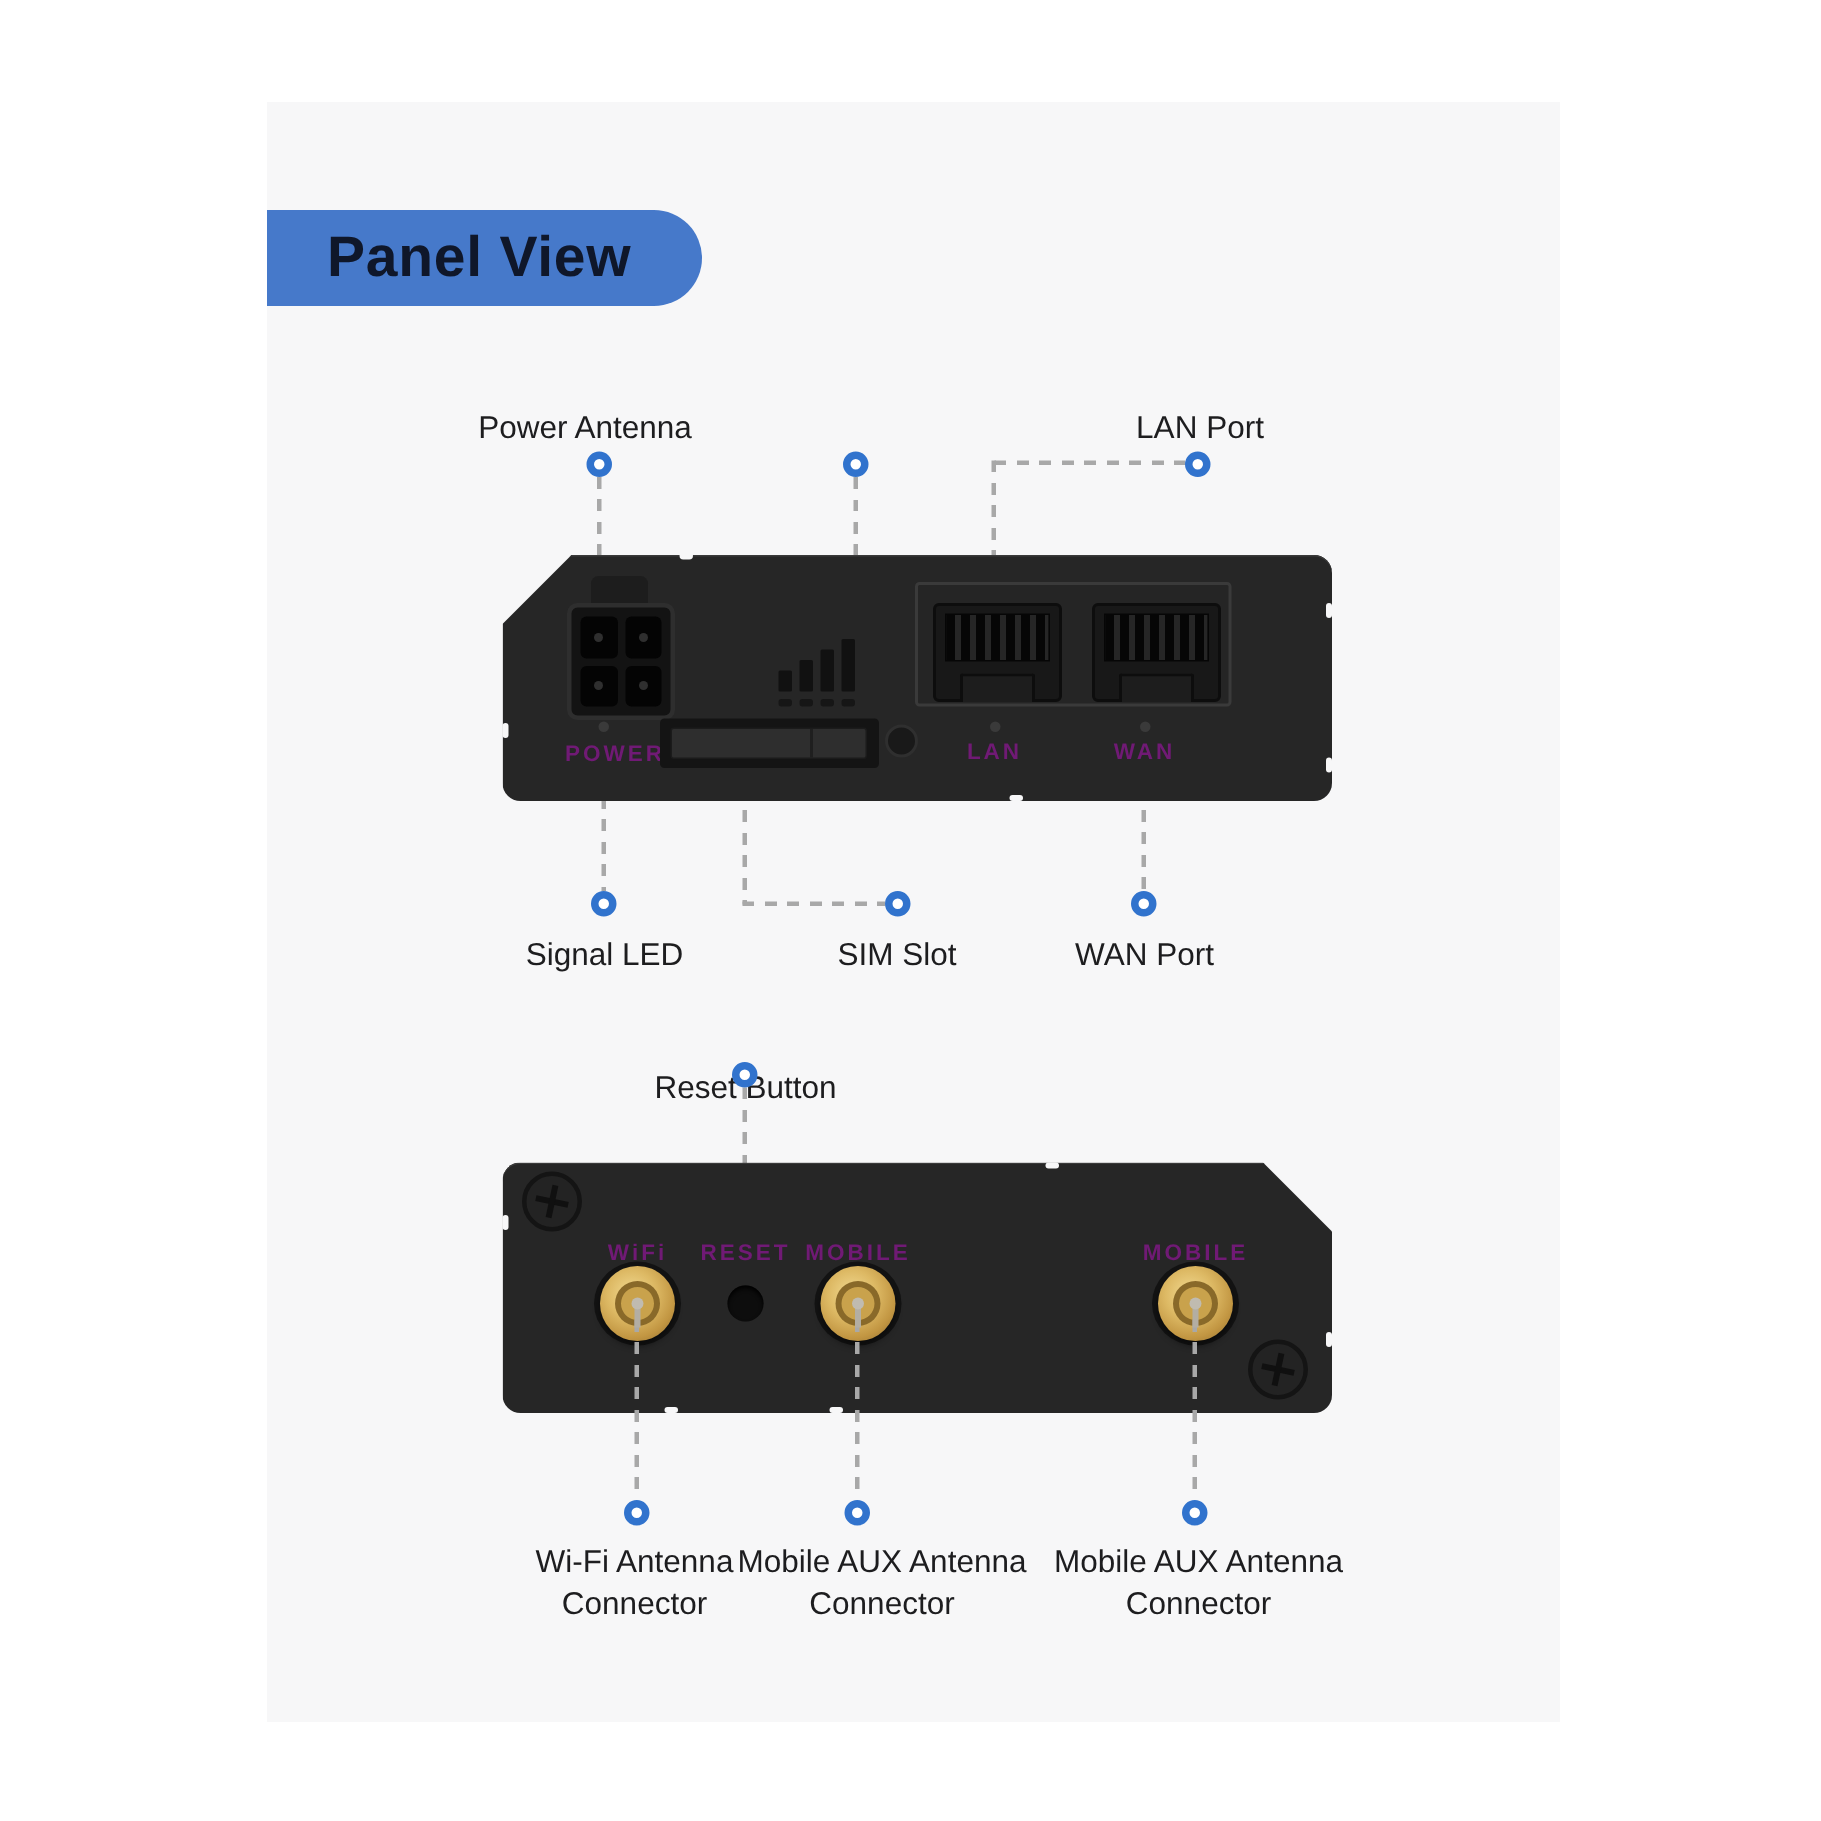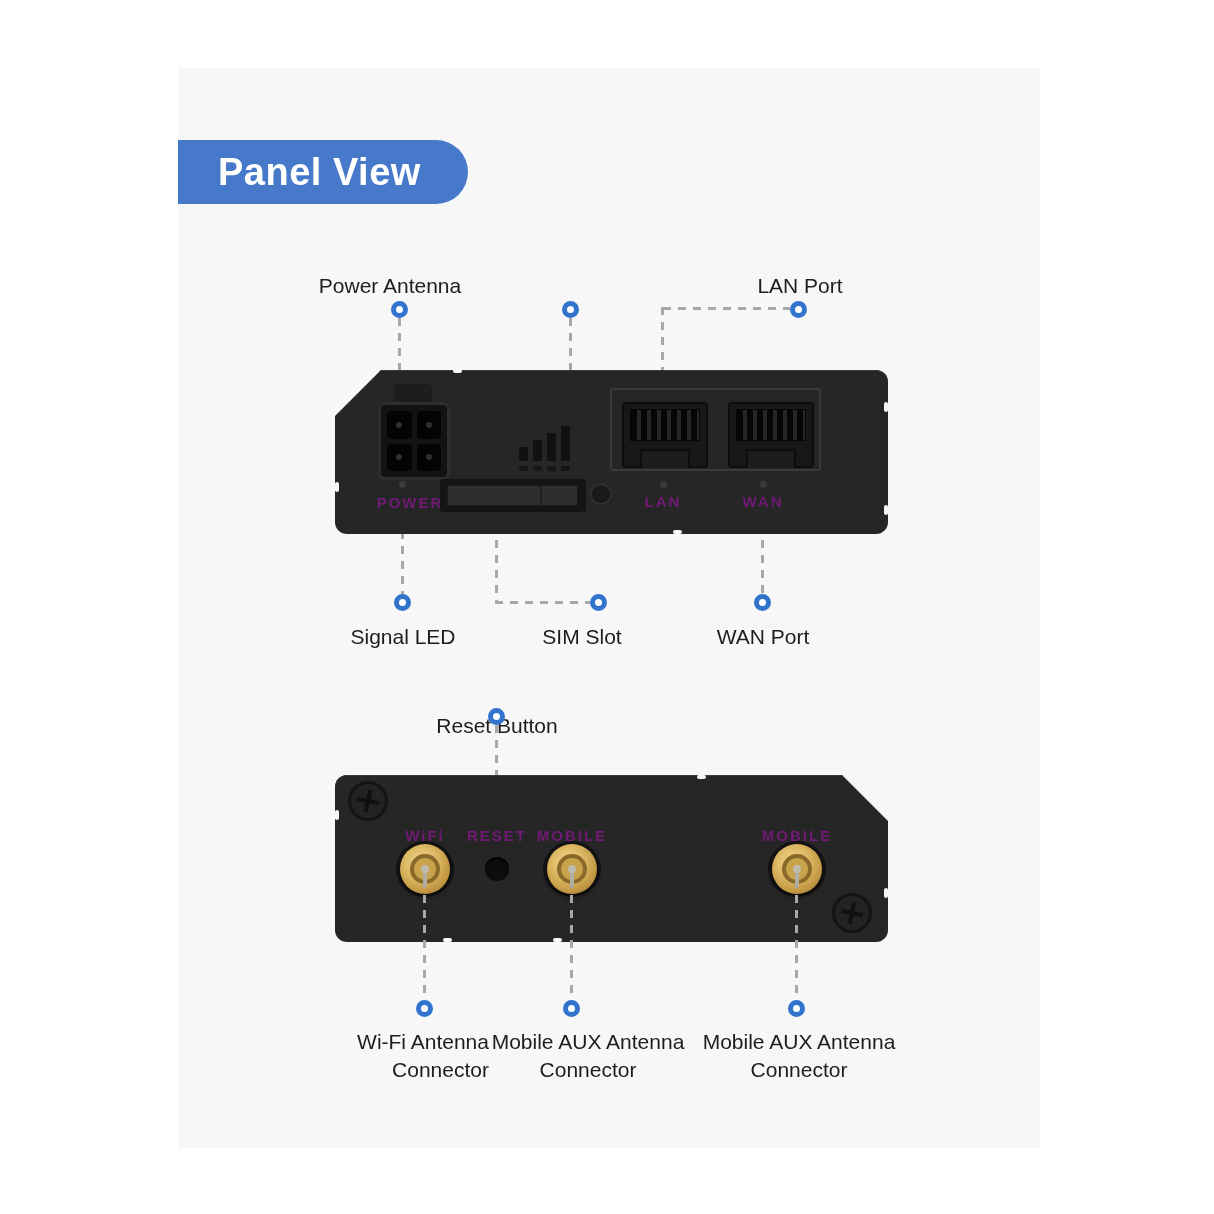--- a/index.html
+++ b/index.html
@@ -8,21 +8,21 @@
     font-family:"Liberation Sans", sans-serif; overflow:hidden;
   }
   #content { position:absolute; left:178px; top:68px; width:862px; height:1080px; background:#f7f7f8; }
 
   
   .badge {
     position:absolute; left:178px; top:140px; width:290px; height:64px;
     background:#4679ca; border-radius:0 32px 32px 0;
     display:flex; align-items:center; padding-left:40px; box-sizing:border-box;
   }
-  .badge span { color:#ffffff; font-size:38px; font-weight:bold; letter-spacing:.5px; }
+  .badge span { color:#0f172a; font-size:38px; font-weight:bold; letter-spacing:.5px; }
 
   
   .lbl { position:absolute; transform:translateX(-50%); white-space:nowrap;
          color:#1d1d1f; font-size:21px; line-height:28px; font-weight:500; text-align:center; }
 
   
   .vdash { position:absolute; width:3px;
            background:repeating-linear-gradient(180deg,#a8a8a8 0 8px,transparent 8px 15px); }
   .hdash { position:absolute; height:3px;
            background:repeating-linear-gradient(90deg,#a8a8a8 0 8px,transparent 8px 15px); }
@@ -171,21 +171,21 @@
   </div>
   <div class="led" style="left:660px; top:481px;"></div>
   <div class="led" style="left:760px; top:481px;"></div>
   <div class="devtxt" style="left:663px; top:493px;">LAN</div>
   <div class="devtxt" style="left:763px; top:493px;">WAN</div>
 
   <div class="marker" style="left:394px; top:594px;"></div>
   <div class="marker" style="left:590px; top:594px;"></div>
   <div class="marker" style="left:754px; top:594px;"></div>
   <div class="lbl" style="left:403px; top:623px;">Signal LED</div>
-  <div class="lbl" style="left:582px; top:623px;">SIM Slot</div>
+  <div class="lbl" style="left:598px; top:623px;">SIM Slot</div>
   <div class="lbl" style="left:763px; top:623px;">WAN Port</div>
 
   <div class="lbl" style="left:497px; top:676px;margin-top:36px;">Reset Button</div>
   <div class="marker" style="left:488px; top:708px;"></div>
   <div class="vdash" style="left:495px; top:725px; height:138px;"></div>
 
   <div class="panel panel-bottom"></div>
 
   <div class="notch" style="left:335px; top:810px; width:4px; height:10px;"></div>
   <div class="notch" style="left:697px; top:775px; width:9px; height:4px;"></div>
@@ -228,21 +228,21 @@
     <div class="sma-pin"></div>
   </div>
 
   <div class="vdash" style="left:423px; top:880px; height:120px;"></div>
   <div class="vdash" style="left:570px; top:880px; height:120px;"></div>
   <div class="vdash" style="left:795px; top:880px; height:120px;"></div>
   <div class="marker" style="left:416px; top:1000px;"></div>
   <div class="marker" style="left:563px; top:1000px;"></div>
   <div class="marker" style="left:788px; top:1000px;"></div>
 
-  <div class="lbl" style="left:423px; top:1028px;text-align:right;">
+  <div class="lbl" style="left:423px; top:1028px;">
     <div>Wi-Fi Antenna</div>
     <div>Connector</div>
   </div>
   <div class="lbl" style="left:588px; top:1028px;">
     <div>Mobile AUX Antenna</div>
     <div>Connector</div>
   </div>
   <div class="lbl" style="left:799px; top:1028px;">
     <div>Mobile AUX Antenna</div>
     <div>Connector</div>

